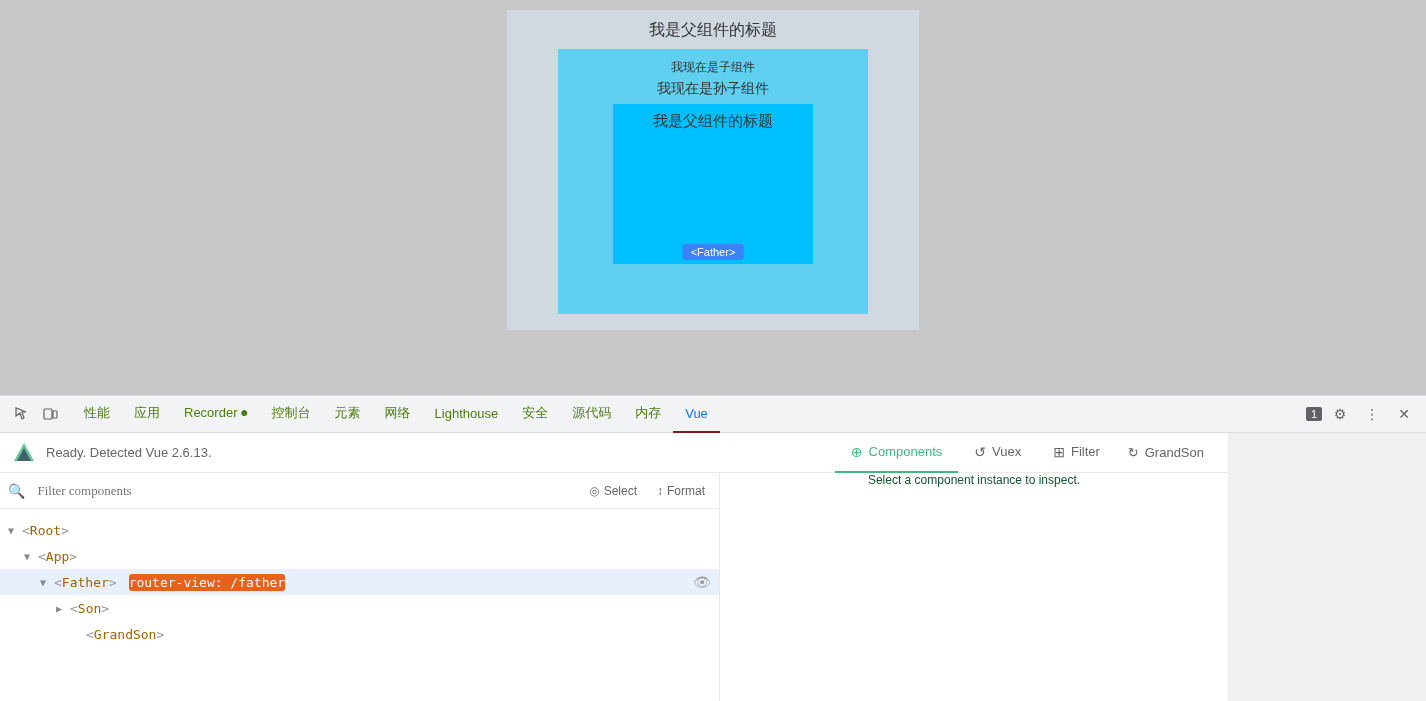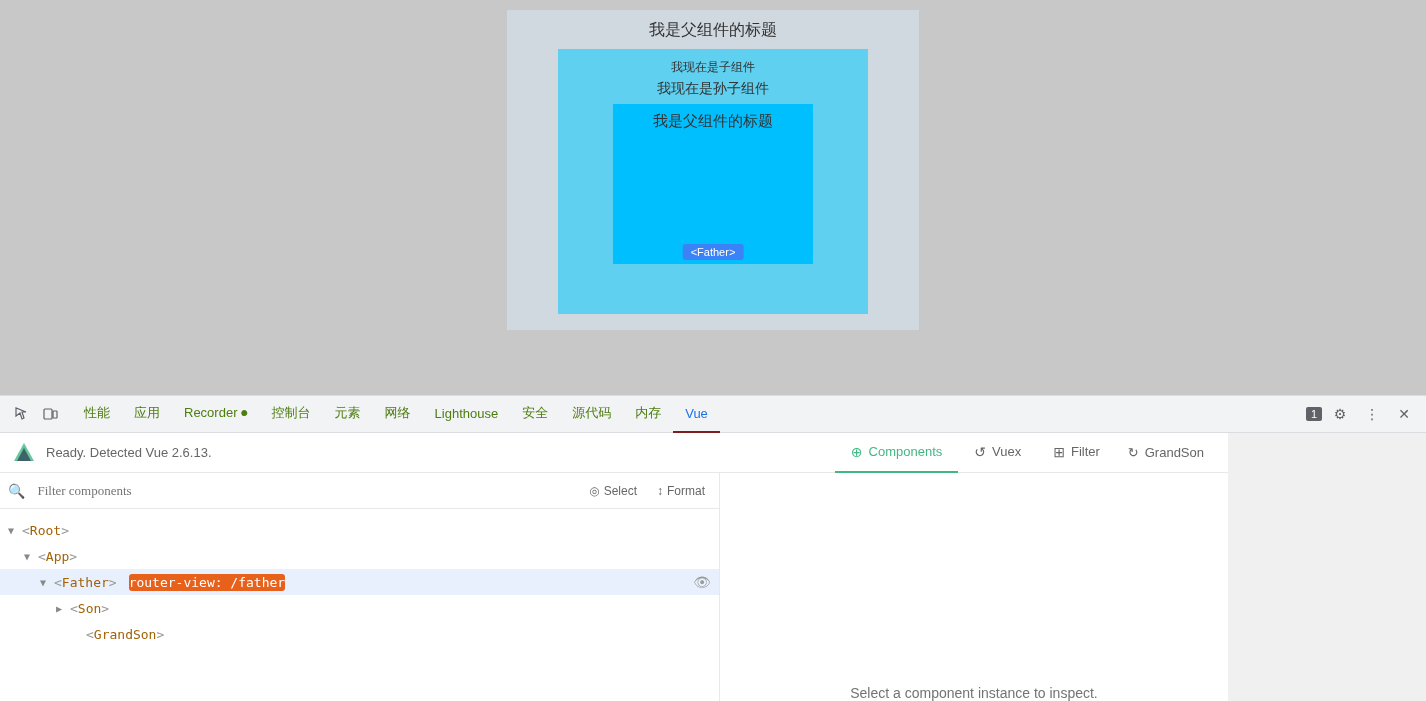--- a/index.html
+++ b/index.html
@@ -273,24 +273,24 @@
     .eye-icon {
       margin-left: auto;
       color: #999;
       font-size: 14px;
     }
 
     
     .inspector-panel {
       flex: 1;
       display: flex;
-      align-items: flex-end;
+      align-items: flex-start;
       justify-content: center;
-      color: #737373;
-      font-size: 14px;
+      color: #14532d;
+      font-size: 12px;
     }
 
     
     .search-icon-wrap {
       color: #999;
       font-size: 14px;
       margin-right: 4px;
     }
   </style>
 </head>

